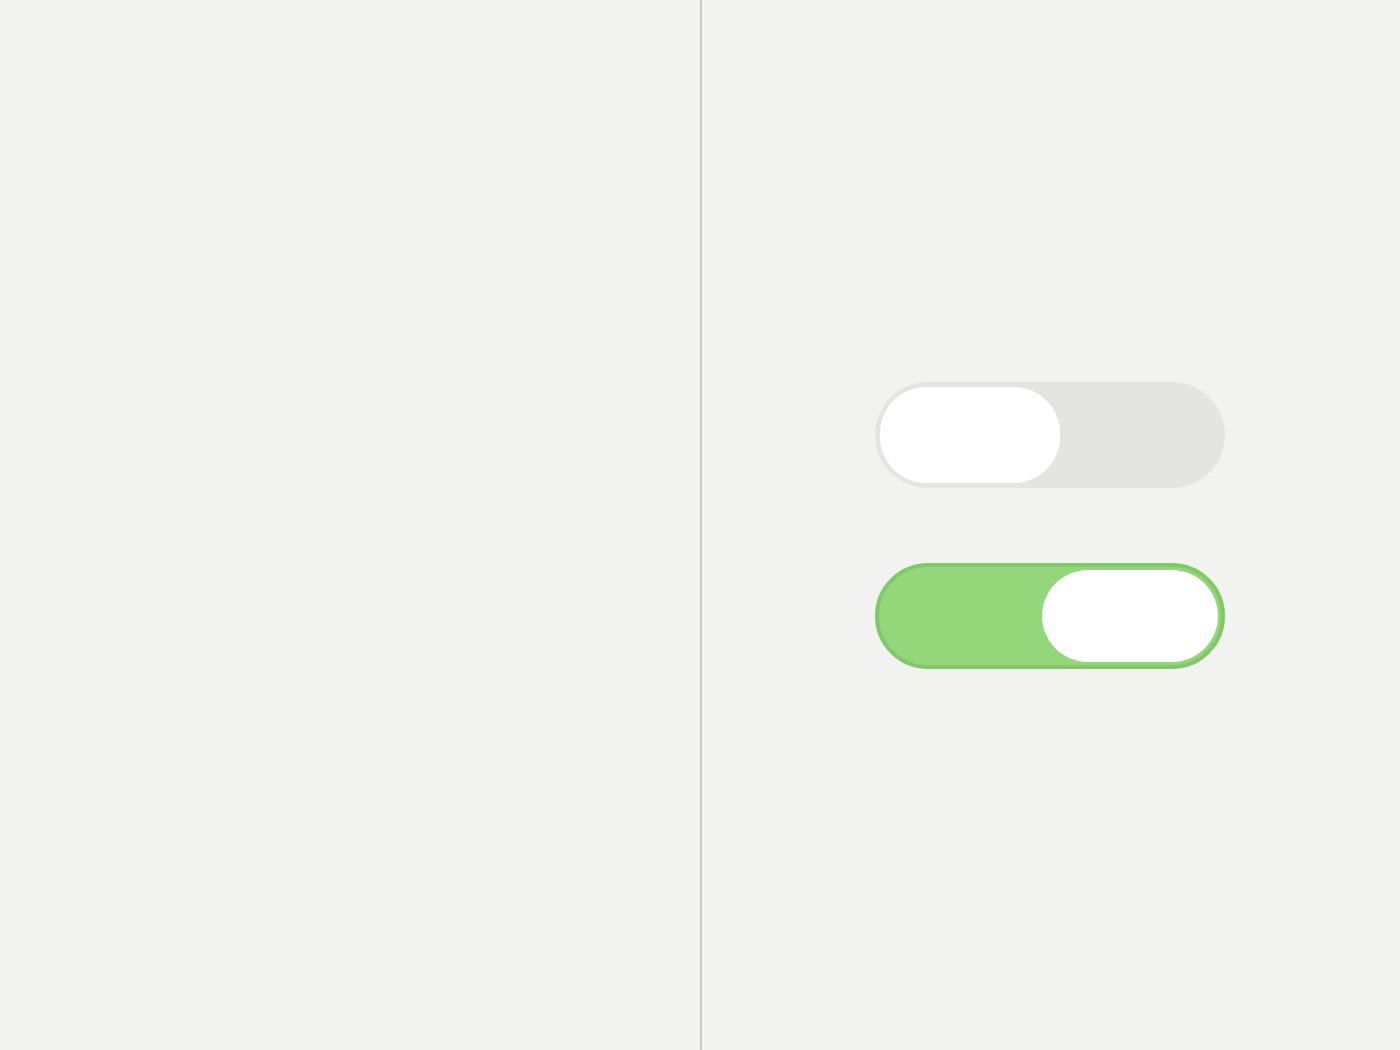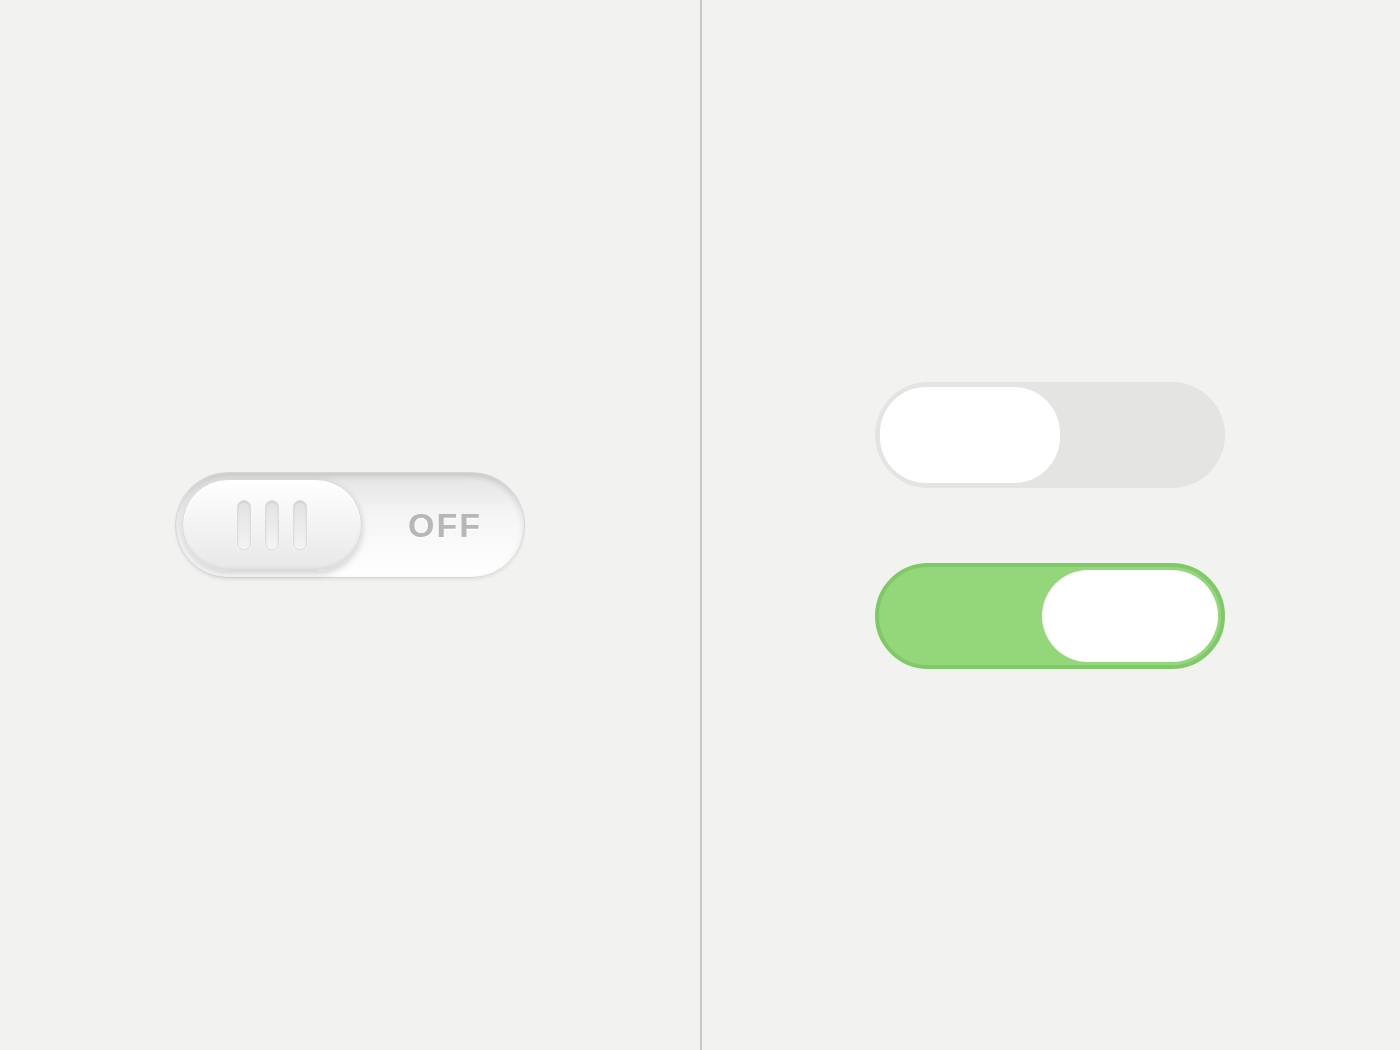--- a/index.html
+++ b/index.html
@@ -136,28 +136,20 @@
     width: 176px; height: 92px;
   }
 </style>
 </head>
 <body>
 
 <div class="divider"></div>
 
 <div class="panel panel-left">
 
-  <div class="skeu-toggle skeu-off">
-    <div class="skeu-knob">
-      <div class="grip"></div>
-      <div class="grip"></div>
-      <div class="grip"></div>
-    </div>
-    <span class="skeu-label">OFF</span>
-  </div>
 
 
 </div>
 
 <div class="panel panel-right">
 
   <div class="flat-toggle flat-off">
     <div class="flat-knob"></div>
   </div>
 

